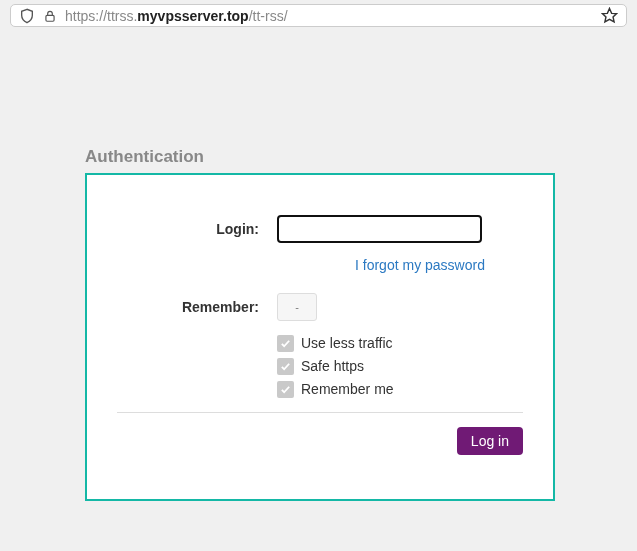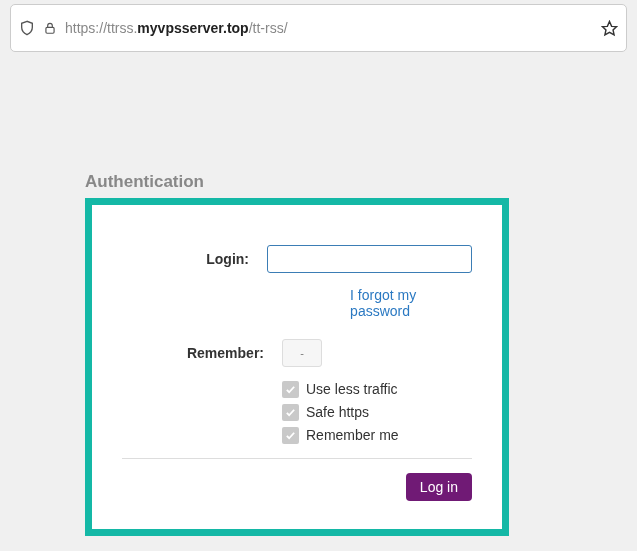--- a/index.html
+++ b/index.html
@@ -9,49 +9,49 @@
     width: 637px;
     height: 551px;
     overflow: hidden;
   }
   .address-bar {
     display: flex;
     align-items: center;
     background: #fff;
     border: 1px solid #ccc;
     border-radius: 5px;
-    height: 48px;
+    height: 23px;
     margin: 4px 10px 0 10px;
     padding: 0 8px;
     gap: 8px;
   }
   .address-bar .icon { display:flex; align-items:center; color:#555; }
   .url-text {
     flex: 1;
     font-size: 14px;
     color: #222;
     white-space: nowrap;
     overflow: hidden;
   }
   .url-text .muted { color: #888; }
   .url-text .bold { font-weight: bold; color: #222; }
   .panel-wrap {
     margin: 120px 3px 0 85px;
-    width: 424px;
+    width: 470px;
   }
   .panel-title {
     font-size: 17px;
     font-weight: bold;
     color: #888;
     margin-bottom: 6px;
   }
   .panel {
     background: #fff;
-    border: 7px solid #14b8a6;
-    padding: 40px 30px 28px 30px;
+    border: 2px solid #14b8a6;
+    padding: 40px 30px 44px 30px;
   }
   .form-row {
     display: flex;
     align-items: center;
     margin-bottom: 14px;
   }
   .form-label {
     width: 160px;
     text-align: right;
     font-size: 14px;

